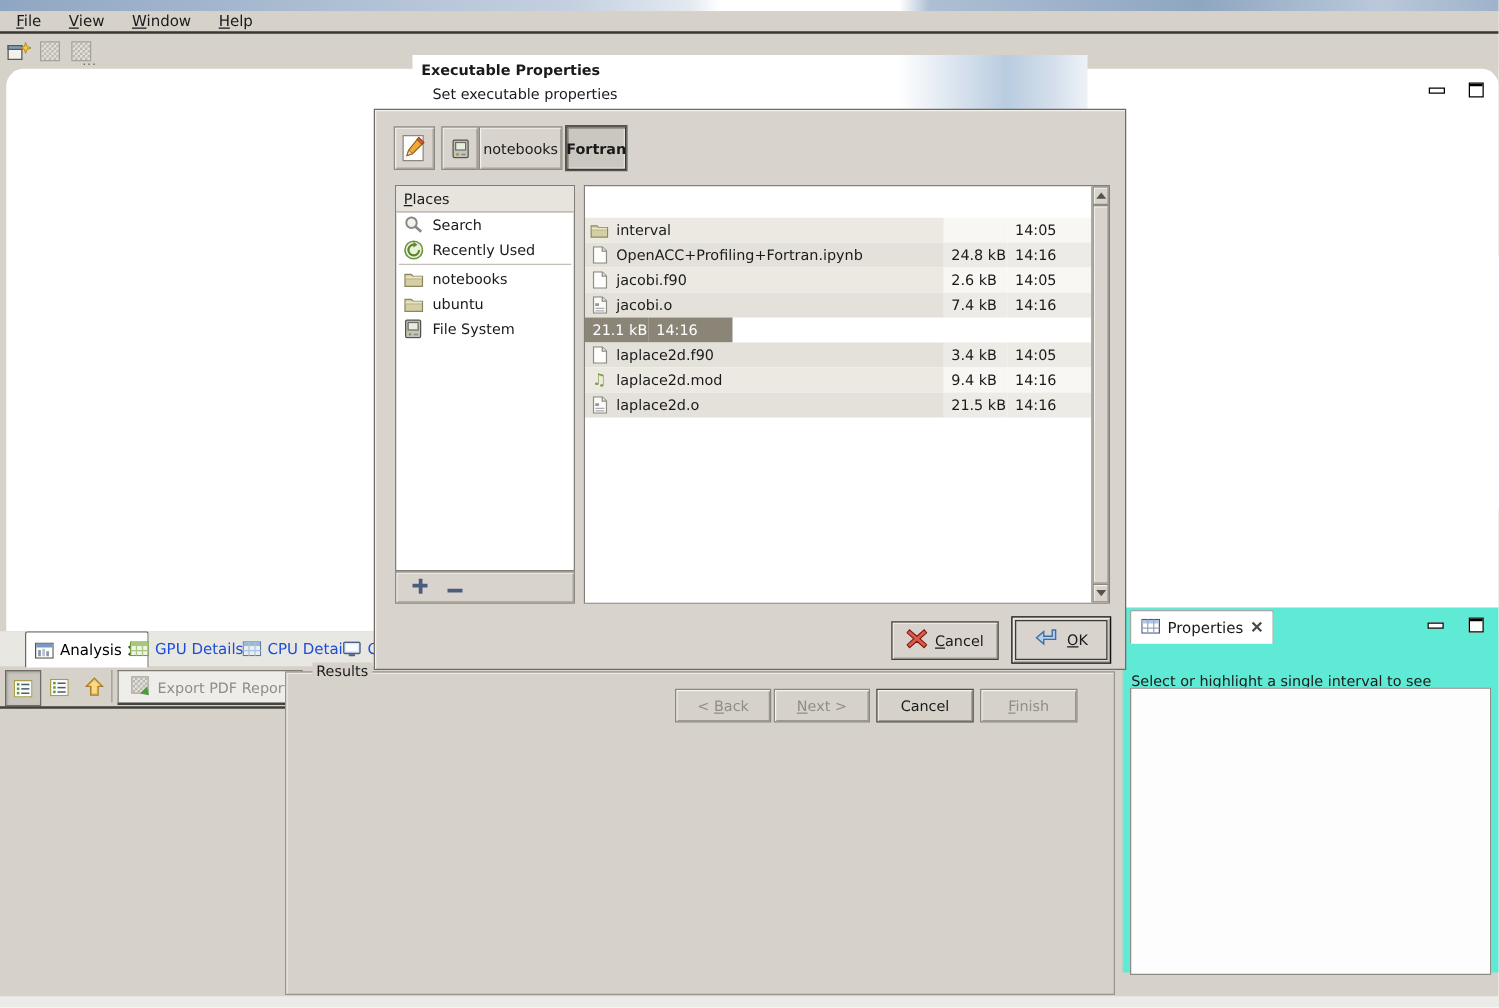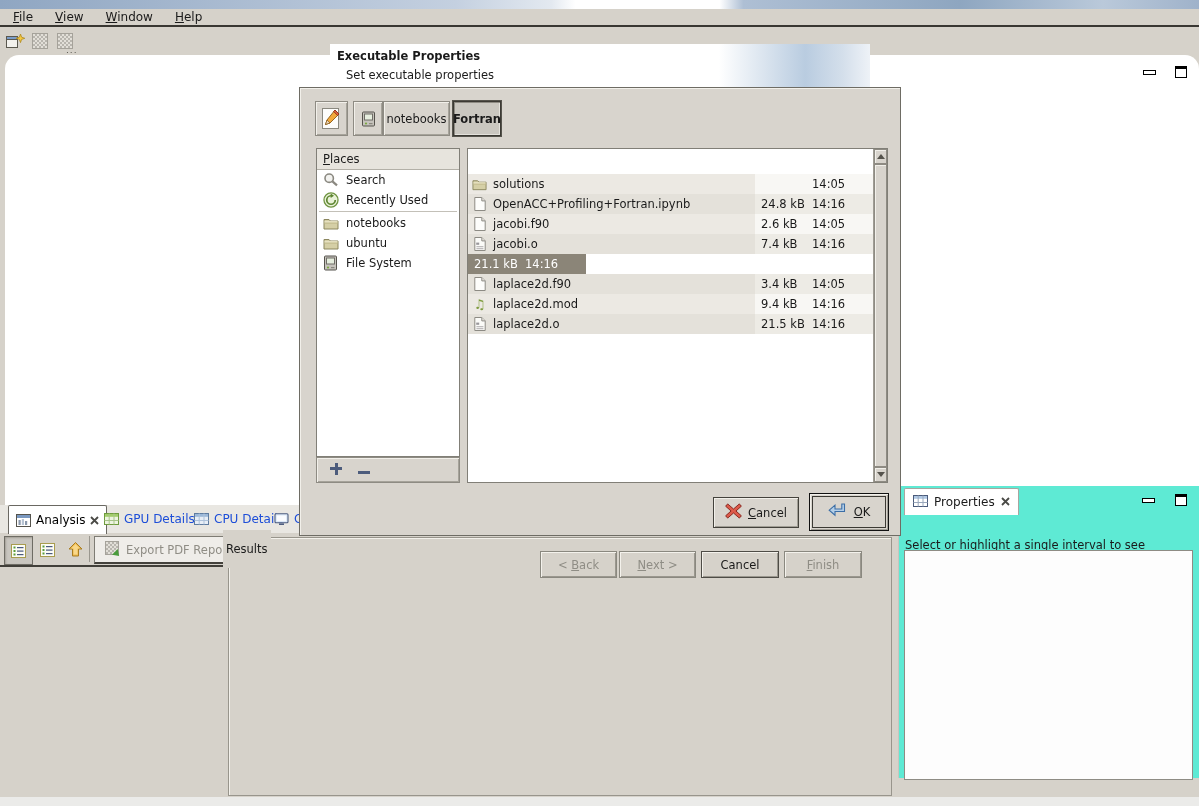--- a/index.html
+++ b/index.html
@@ -47,31 +47,31 @@
     border:1px solid #4e4c46;box-shadow:inset 1px 1px 0 #f4f2ec,inset -1px -1px 0 #9a978e;
     display:flex;align-items:center;justify-content:center;font-size:11.5px;box-sizing:border-box}
   .wbtn.disabled{color:#8f8d85;border-color:#8a887f}
   .wbtn-0{left:540px;width:77px}.wbtn-1{left:619px;width:77px}.wbtn-2{left:701px;width:78px}.wbtn-3{left:784px;width:78px}
 
   
   .analysis{position:absolute;left:0;top:505px;width:897px;height:292px;background:var(--panel-gray,#d6d2ca)}
   .tabrow{position:absolute;left:0;top:0;width:897px;height:28px;background:#e9e7e2}
   .etab{position:absolute;top:1px;height:26px;display:flex;align-items:center;gap:5px;padding:0 7px;color:#1d4ed8;white-space:nowrap}
   .etab.active{background:#fff;border:1px solid #6a6862;border-bottom:none;color:#000;border-radius:2px 2px 0 0;top:0;height:28px}
-  .etab-0{left:8px}.etab-1{left:97px}.etab-2{left:187px}.etab-3{left:267px}
+  .etab-0{left:20px}.etab-1{left:97px}.etab-2{left:187px}.etab-3{left:267px}
   .tool-btn{position:absolute;width:27px;height:27px;display:flex;align-items:center;justify-content:center}
   .tool-btn.pressed{background:#c9c6bf;border:1px solid #6e6c64;box-shadow:inset 1px 1px 2px #a39f97}
   .t-0{left:4px;top:31px}.t-1{left:34px;top:31px}.t-2{left:62px;top:31px}
   .tool-sep{position:absolute;left:89px;top:31px;width:1px;height:26px;background:#9a978f}
   .tool-underline{position:absolute;left:0;top:60px;width:228px;height:2px;background:#413f39}
   .export-btn{position:absolute;left:94px;top:31px;height:28px;padding:0 10px;display:flex;align-items:center;gap:7px;
     background:#efede9;border:1px solid #7e7c74;border-bottom:2px solid #44423c;color:#8f8d85;font-size:11.5px;box-sizing:border-box}
   .results-box{position:absolute;left:228px;top:32px;width:664px;height:259px;background:var(--panel-gray,#d6d2ca);
     border:1px solid #98958c;box-shadow:inset 1px 1px 0 #f3f1eb;box-sizing:border-box}
-  .results-label{position:absolute;left:223px;top:25px;background:var(--panel-gray,#d6d2ca);padding:12px 3px;font-size:11.5px}
+  .results-label{position:absolute;left:250px;top:25px;background:var(--panel-gray,#d6d2ca);padding:0 3px;font-size:11.5px}
 
   
   .props{position:absolute;left:898px;top:486px;width:301px;height:292px;background:#5eead4;border-left:1px solid #c8c5be;box-sizing:border-box}
   .props-tab{position:absolute;left:5px;top:2px;height:26px;display:flex;align-items:center;gap:6px;padding:0 8px;
     background:#fff;border:1px solid #a8a6a0;border-bottom:none;border-radius:2px 2px 0 0}
   .pr-min{left:243px;top:12px}.pr-max{left:276px;top:8px}
   .props-msg{position:absolute;left:6px;top:52px;font-size:11.5px;width:292px}
   .props-box{position:absolute;left:5px;top:64px;width:287px;height:228px;border:1px solid #8e8c84;background:#fdfdfd}
 
   .bottom-strip{position:absolute;left:0;top:797px;width:1199px;height:9px;background:#ebebe9}
@@ -378,21 +378,21 @@
       <div class="fl-body" id="fl-body">
           <div class="fl-row even">
             <div class="fl-cell fl-name">
               <span class="icon14">
                 <svg width="16" height="13" viewBox="0 0 16 13">
                   <path d="M1 2.5 H6 L7.5 4 H15 V12 H1 Z" fill="#d5cfa6" stroke="#8c875f"></path>
                   <path d="M1.5 4.8 H14.5" stroke="#e9e4c6" stroke-width="1.4"></path>
                   <path d="M1.5 6.2 H14.5" stroke="#c3bc8e"></path>
                 </svg>
               </span>
-              <span>solutions</span>
+              <span>interval</span>
             </div>
             <div class="fl-cell fl-size"></div>
             <div class="fl-cell fl-mod">14:05</div>
           </div>
           <div class="fl-row odd">
             <div class="fl-cell fl-name">
               <span class="icon14">
                 <svg width="12" height="14" viewBox="0 0 12 14">
                   <path d="M0.8 0.5 H7.8 L11.2 3.9 V13.5 H0.8 Z" fill="#fdfdfb" stroke="#8d8b84"></path>
                   <path d="M7.8 0.5 V3.9 H11.2" fill="#e8e6e0" stroke="#8d8b84"></path>

